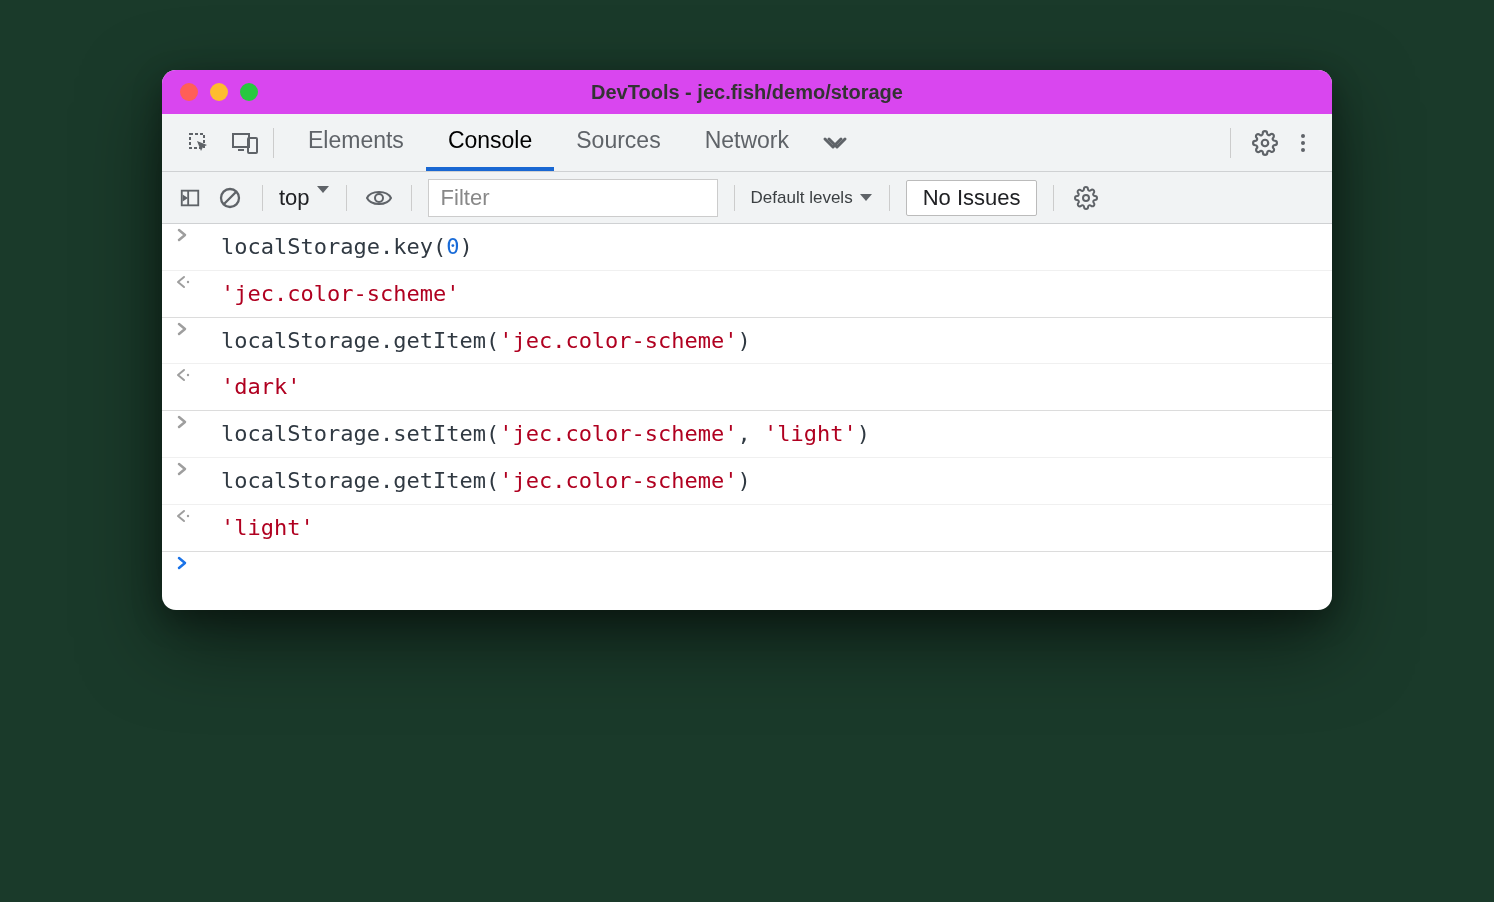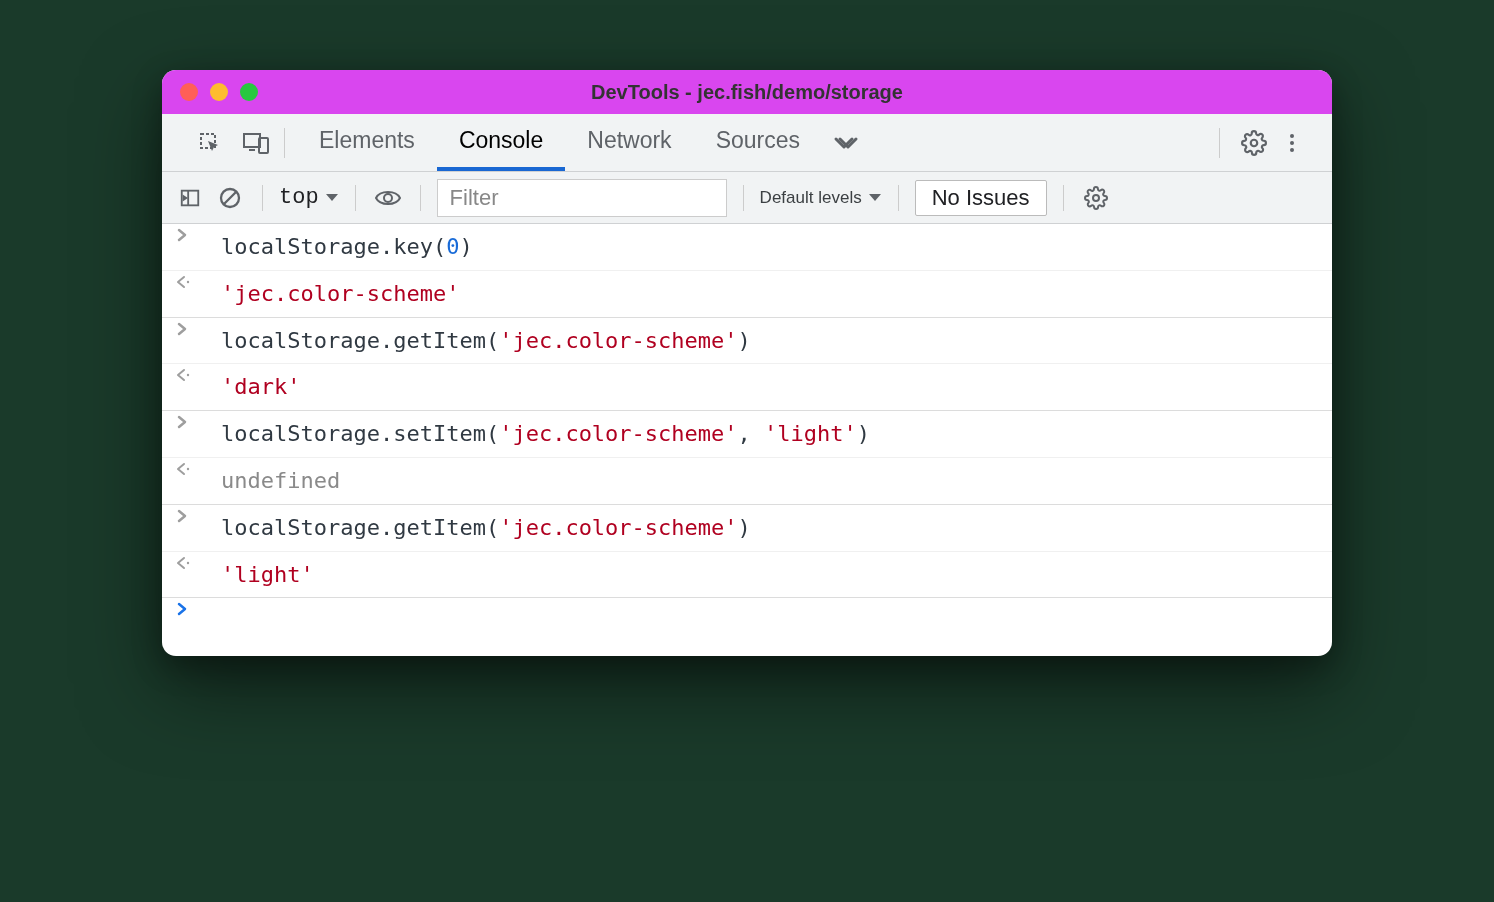--- a/index.html
+++ b/index.html
@@ -42,21 +42,21 @@
     font-size: 20px;
     font-weight: 700;
     color: #333;
   }
   .tabbar {
     height: 58px;
     background: #f1f3f4;
     border-bottom: 1px solid #cfd1d3;
     display: flex;
     align-items: center;
-    padding: 0 24px;
+    padding: 0 13px;
   }
   .tabbar .left-icons { display: flex; align-items: center; gap: 14px; padding-left: 8px; }
   .icon-btn { display: inline-flex; align-items: center; justify-content: center; width: 32px; height: 32px; color: #5f6368; cursor: pointer; border: none; background: none;}
   .vdiv { width: 1px; height: 30px; background: #ccc; margin: 0 12px; }
   .tabs { display: flex; align-items: stretch; height: 100%; }
   .tab {
     padding: 0 22px;
     font-size: 23px;
     color: #5f6368;
     display: flex;
@@ -80,24 +80,22 @@
     display: flex;
     align-items: center;
     padding: 0 12px;
     gap: 8px;
   }
   .subbar .vdiv { margin: 0 8px; height: 26px;}
   .context {
     font-size: 22px;
     color: #202124;
     display: flex;
-    align-items: center;
     gap: 6px;
     cursor: pointer;
-    font-family: Liberation Mono, monospace;
   }
   .filter-input {
     height: 38px;
     width: 290px;
     font-size: 22px;
     padding: 2px 12px;
     border: 1px solid #ccc;
     background: #fff;
     color: #333;
   }
@@ -177,22 +175,22 @@
           <rect x="1" y="2" width="16" height="13"></rect>
           <path d="M6 18 H12"></path>
           <rect x="16" y="6" width="9" height="15" rx="1"></rect>
         </svg>
       </button>
     </div>
     <span class="vdiv"></span>
     <div class="tabs">
         <button class="tab">Elements</button>
         <button class="tab active">Console</button>
+        <button class="tab">Sources</button>
         <button class="tab">Network</button>
-        <button class="tab">Sources</button>
       </div>
     <span class="more-tabs">
       <svg width="28" height="18" viewBox="0 0 28 18" fill="none" stroke="#5f6368" stroke-width="3" stroke-linecap="round" stroke-linejoin="round">
         <polyline points="4,5 12,13 20,5"></polyline>
           <polyline points="12,5 20,13 28,5" transform="translate(-4 0)"></polyline>
       </svg>
     </span>
     <div class="right-icons">
       <span class="vdiv"></span>
       <button class="icon-btn">
@@ -296,44 +294,35 @@
         <span class="code"><span class="s-str">'dark'</span></span>
       </div>
       <div class="row">
         <span class="marker">
           <svg width="12" height="14" viewBox="0 0 12 14" fill="none" stroke-width="2.5" stroke-linecap="round" stroke-linejoin="round">
             <polyline points="3,2 9,7 3,12"></polyline>
           </svg>
         </span>
         <span class="code"><span>localStorage.setItem(</span><span class="s-str">'jec.color-scheme'</span><span>, </span><span class="s-str">'light'</span><span>)</span></span>
       </div>
+      <div class="row">
+        <span class="marker">
+          <svg width="12" height="14" viewBox="0 0 12 14" fill="none" stroke-width="2.5" stroke-linecap="round" stroke-linejoin="round">
+            <polyline points="3,2 9,7 3,12"></polyline>
+          </svg>
+        </span>
+        <span class="code"><span>localStorage.getItem(</span><span class="s-str">'jec.color-scheme'</span><span>)</span></span>
+      </div>
       <div class="row group-end">
         <span class="marker">
           <svg width="16" height="14" viewBox="0 0 16 14" fill="none" stroke-width="2" stroke-linecap="round" stroke-linejoin="round">
             <polyline points="8,2 2,7 8,12"></polyline>
             <circle cx="12" cy="7" r="1.2" fill="#9e9e9e" stroke="none"></circle>
           </svg>
         </span>
-        <span class="code"><span class="s-undef">undefined</span></span>
-      </div>
-      <div class="row">
-        <span class="marker">
-          <svg width="12" height="14" viewBox="0 0 12 14" fill="none" stroke-width="2.5" stroke-linecap="round" stroke-linejoin="round">
-            <polyline points="3,2 9,7 3,12"></polyline>
-          </svg>
-        </span>
-        <span class="code"><span>localStorage.getItem(</span><span class="s-str">'jec.color-scheme'</span><span>)</span></span>
-      </div>
-      <div class="row group-end">
-        <span class="marker">
-          <svg width="16" height="14" viewBox="0 0 16 14" fill="none" stroke-width="2" stroke-linecap="round" stroke-linejoin="round">
-            <polyline points="8,2 2,7 8,12"></polyline>
-            <circle cx="12" cy="7" r="1.2" fill="#9e9e9e" stroke="none"></circle>
-          </svg>
-        </span>
         <span class="code"><span class="s-str">'light'</span></span>
       </div>
       <div class="row">
         <span class="marker prompt-blue">
           <svg width="12" height="14" viewBox="0 0 12 14" fill="none" stroke-width="2.5" stroke-linecap="round" stroke-linejoin="round">
             <polyline points="3,2 9,7 3,12"></polyline>
           </svg>
         </span>
         <span class="code"></span>
       </div>

